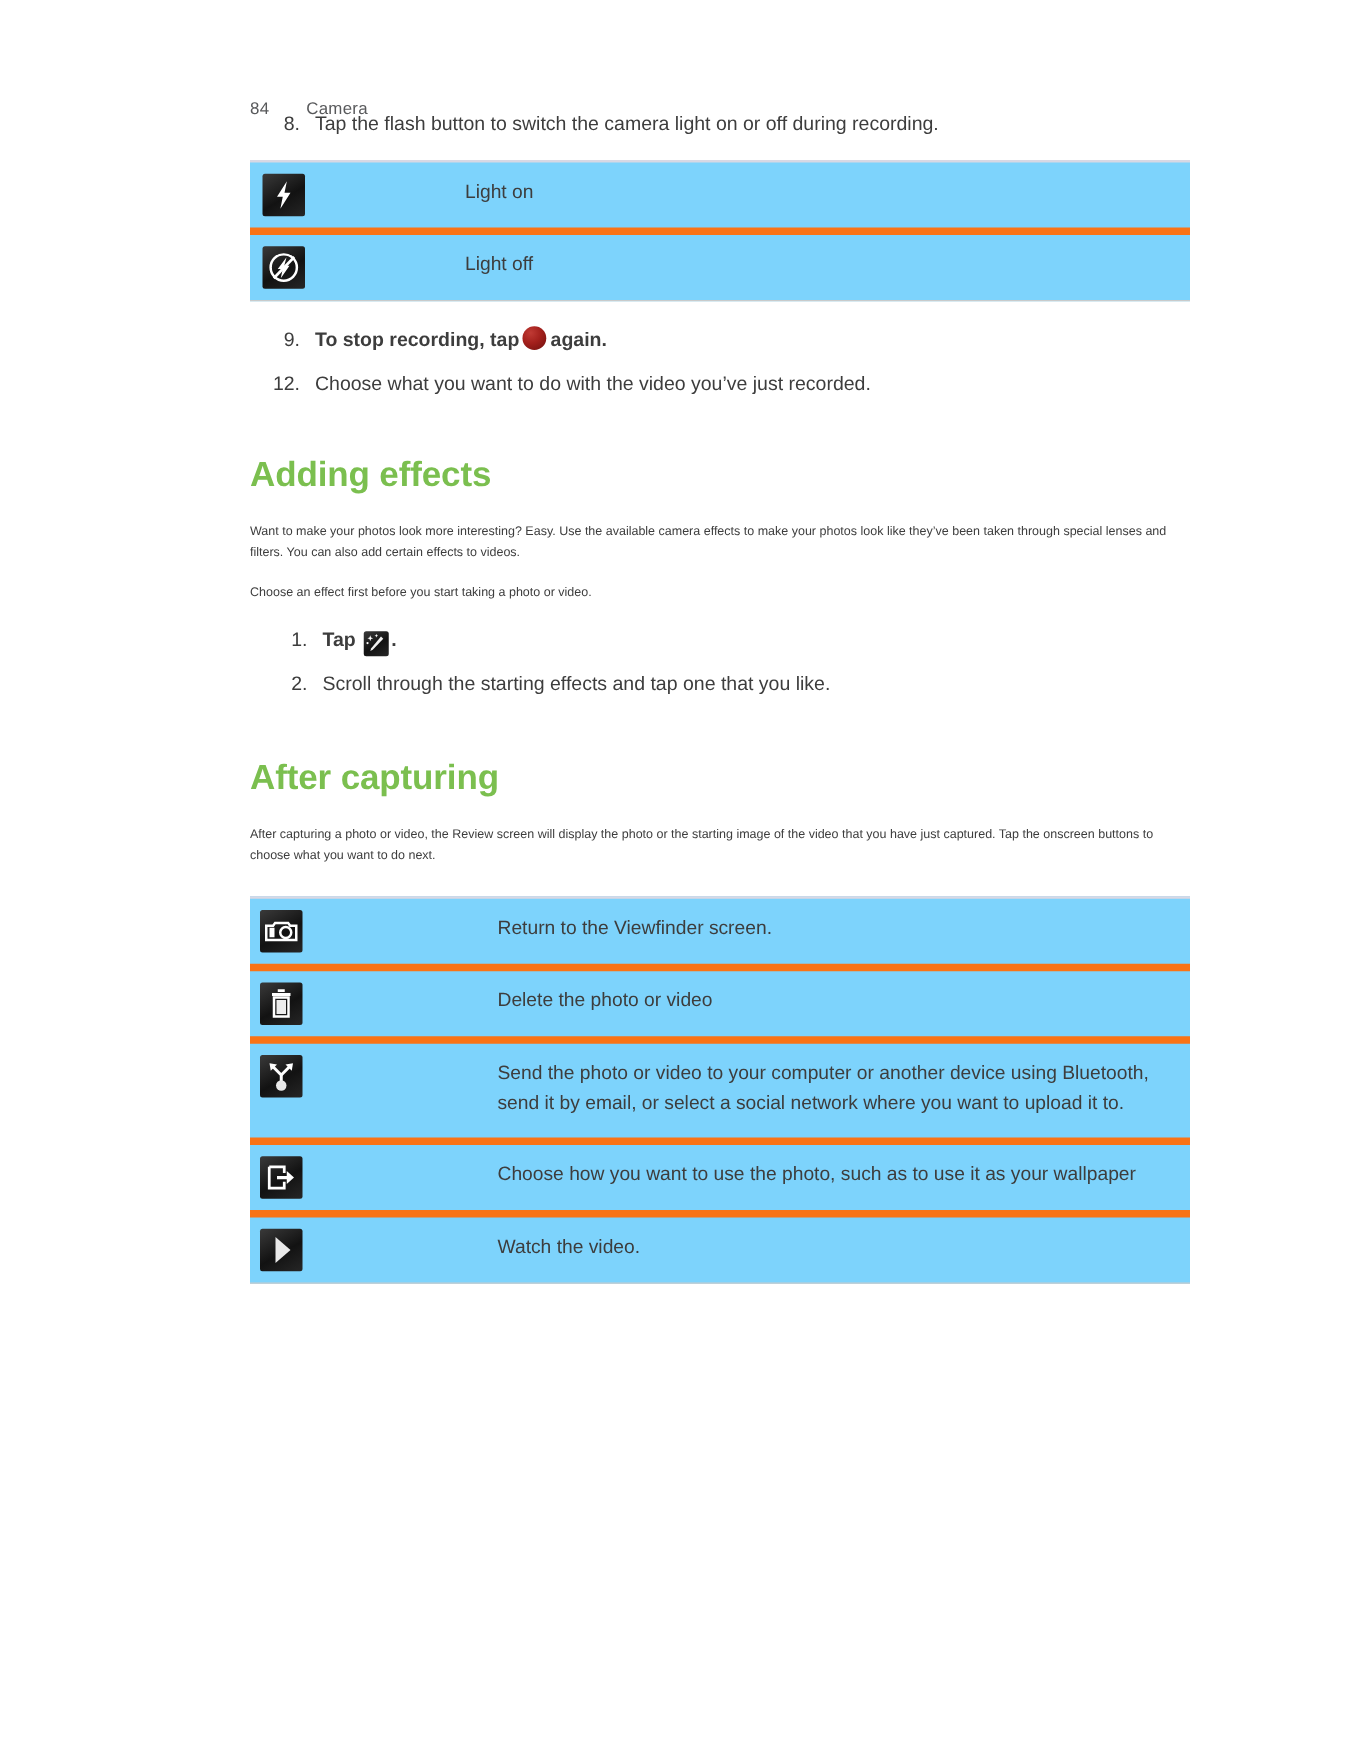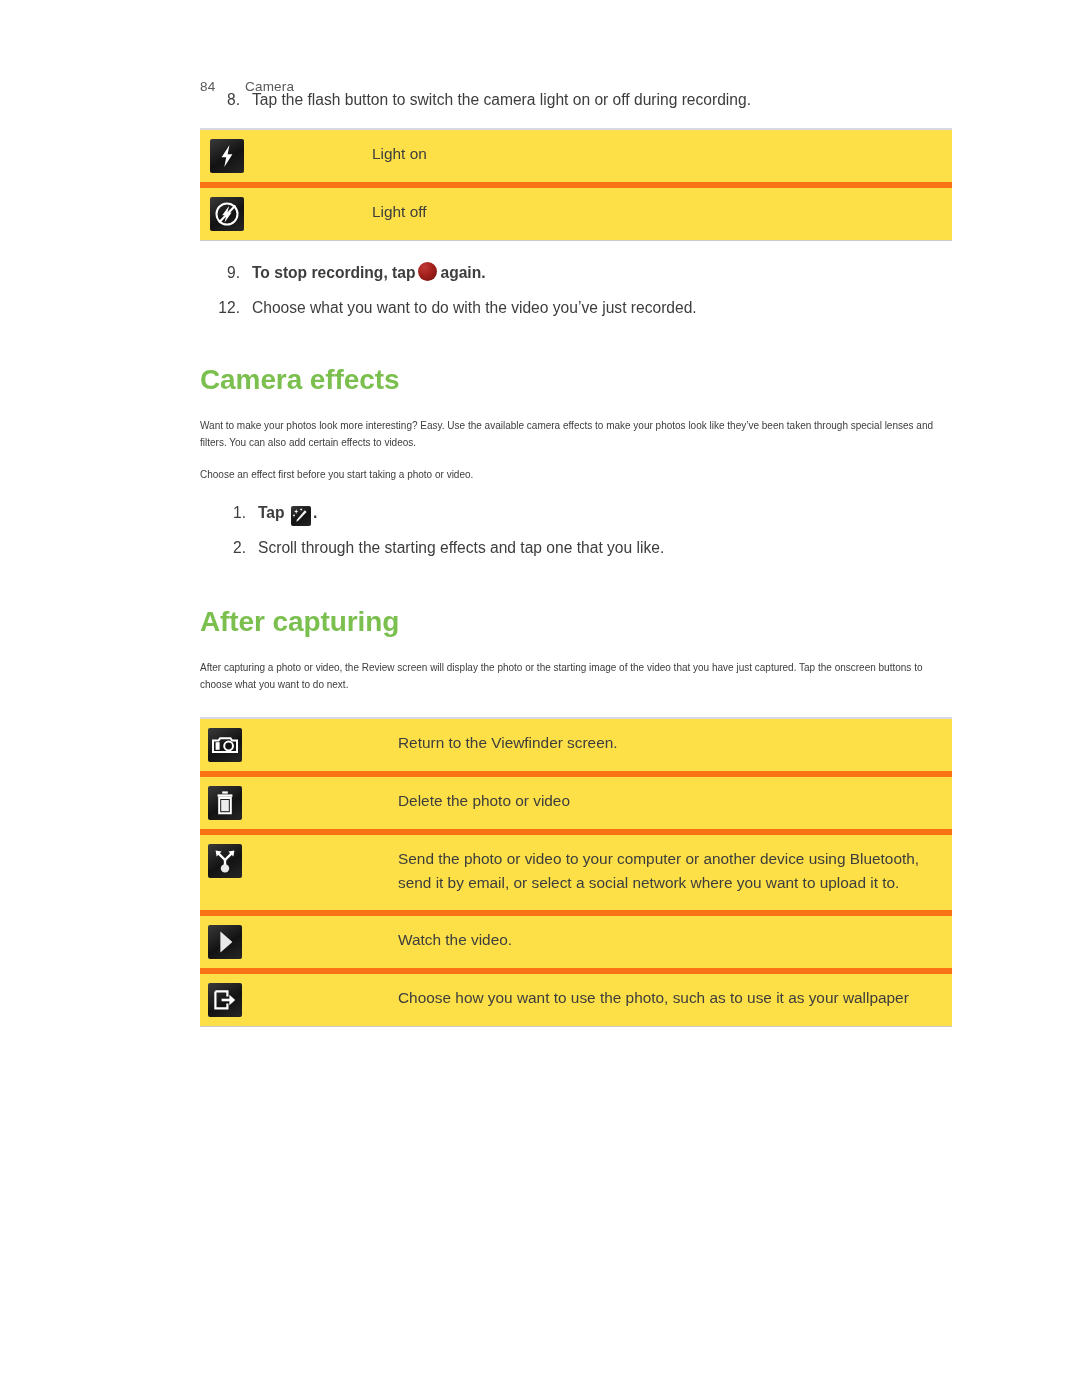--- a/index.html
+++ b/index.html
@@ -72,21 +72,21 @@
     font-weight: bold;
     color: #7bbf4f;
     margin: 0 0 22px 0;
     letter-spacing: -0.1px;
   }
 
   
   .icontable {
     border-top: 2px solid #d8d8e4;
     border-bottom: 1px solid #c9cbcb;
-    background: #fde047;
+    background: #7dd3fc;
     width: 752px;
   }
   .icontable .row {
     display: flex;
     align-items: flex-start;
     border-top: 6px solid #f97316;
     min-height: 46px;
   }
   .icontable .row:first-child { border-top: none; }
   .icontable .cell-icon {
@@ -185,21 +185,21 @@
       <li>
         <span class="num">9.</span>
         <span class="inline-wrap"><span>To stop recording, tap</span><span class="recdot"></span><span>again.</span></span>
       </li>
       <li>
         <span class="num">12.</span>
         <span>Choose what you want to do with the video you’ve just recorded.</span>
       </li>
     </ol>
 
-    <h2 class="sect" style="margin-top:44px;">Camera effects</h2>
+    <h2 class="sect" style="margin-top:44px;">Adding effects</h2>
     <p class="body">Want to make your photos look more interesting? Easy. Use the available camera effects to make your photos look like they’ve been taken through special lenses and filters. You can also add certain effects to videos.</p>
     <p class="body" style="margin-bottom:18px;">Choose an effect first before you start taking a photo or video.</p>
 
     <ol class="steps sub">
       <li>
         <span class="num">1.</span>
         <span class="inline-wrap"><span>Tap</span>
           <span class="tile tile-inline">
             <svg viewBox="0 0 20 20" aria-hidden="true">
               <path d="M13.8 4.2 L15.6 6.0 L7.2 14.8 L5.2 15.8 L6.0 13.6 Z" fill="#f2f2f2"></path>
@@ -259,36 +259,36 @@
             </svg>
           </span>
         </div>
         <div class="cell-text">Send the photo or video to your computer or another device using Bluetooth, send it by email, or select a social network where you want to upload it to.</div>
       </div>
 
       <div class="row">
         <div class="cell-icon">
           <span class="tile">
             <svg width="34" height="34" viewBox="0 0 34 34" aria-hidden="true">
-              <path d="M12.4 6.6 L24.4 17 L12.4 27.4 Z" fill="#e9e9e9"></path>
-            </svg>
-          </span>
-        </div>
-        <div class="cell-text">Watch the video.</div>
-      </div>
-
-      <div class="row">
-        <div class="cell-icon">
-          <span class="tile">
-            <svg width="34" height="34" viewBox="0 0 34 34" aria-hidden="true">
               <path d="M7.4 8.4 h12 v5 M7.4 8.4 v17 h12 v-5" fill="none" stroke="#ffffff" stroke-width="2.2"></path>
               <path d="M13.6 17 H23" stroke="#ffffff" stroke-width="2.6"></path>
               <path d="M21.4 11.8 L27.2 17 L21.4 22.2 Z" fill="#ffffff"></path>
             </svg>
           </span>
         </div>
         <div class="cell-text">Choose how you want to use the photo, such as to use it as your wallpaper</div>
       </div>
 
+      <div class="row">
+        <div class="cell-icon">
+          <span class="tile">
+            <svg width="34" height="34" viewBox="0 0 34 34" aria-hidden="true">
+              <path d="M12.4 6.6 L24.4 17 L12.4 27.4 Z" fill="#e9e9e9"></path>
+            </svg>
+          </span>
+        </div>
+        <div class="cell-text">Watch the video.</div>
+      </div>
+
     </div>
 
   </div>
 </div>
 
 </body></html>

